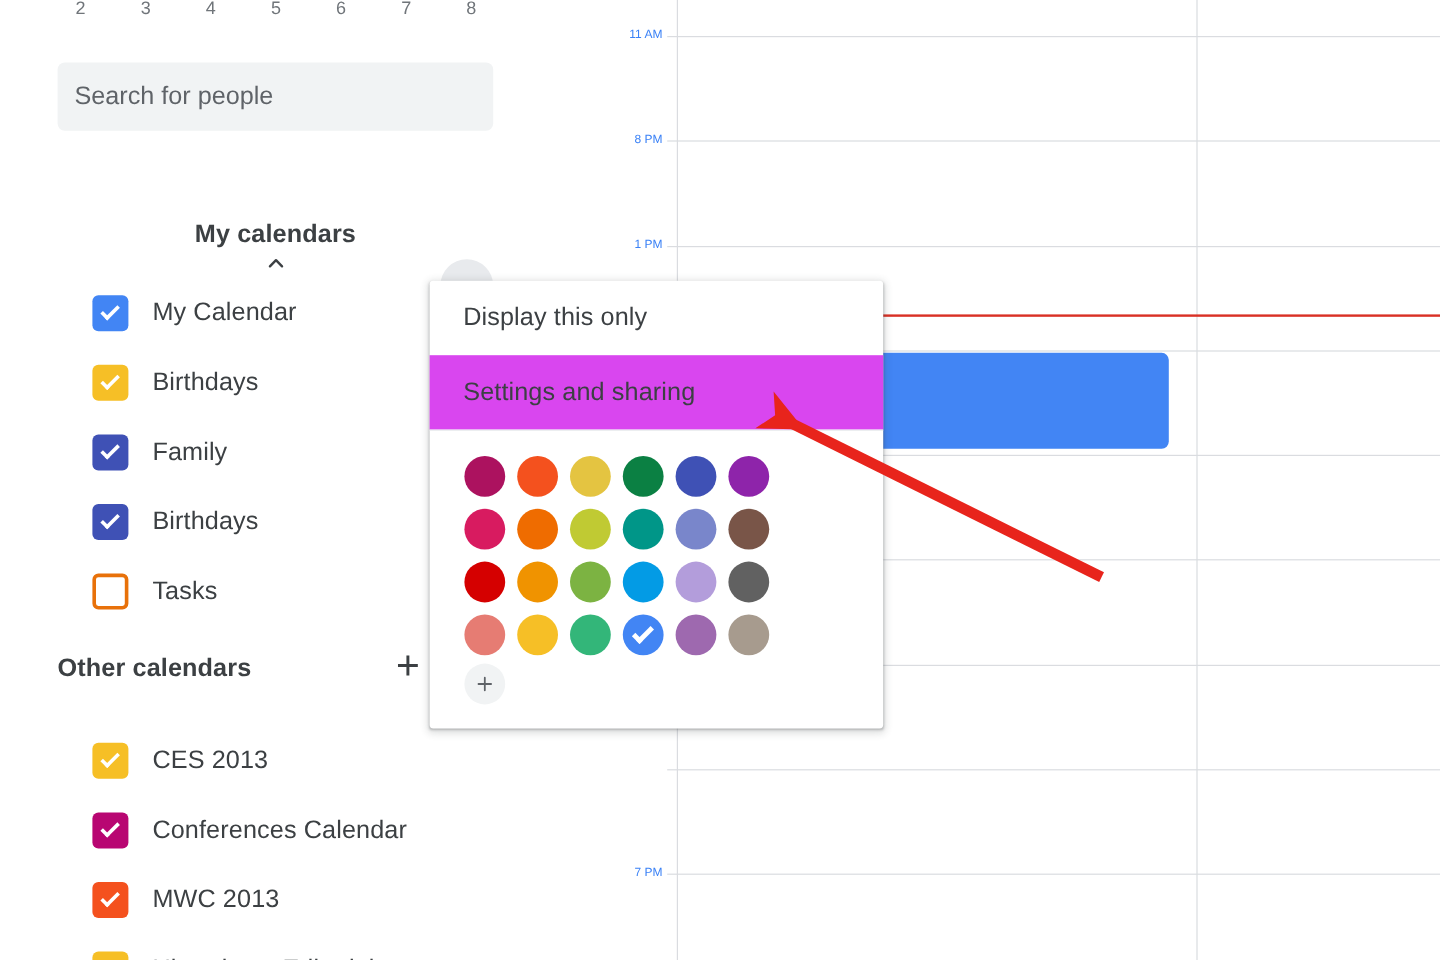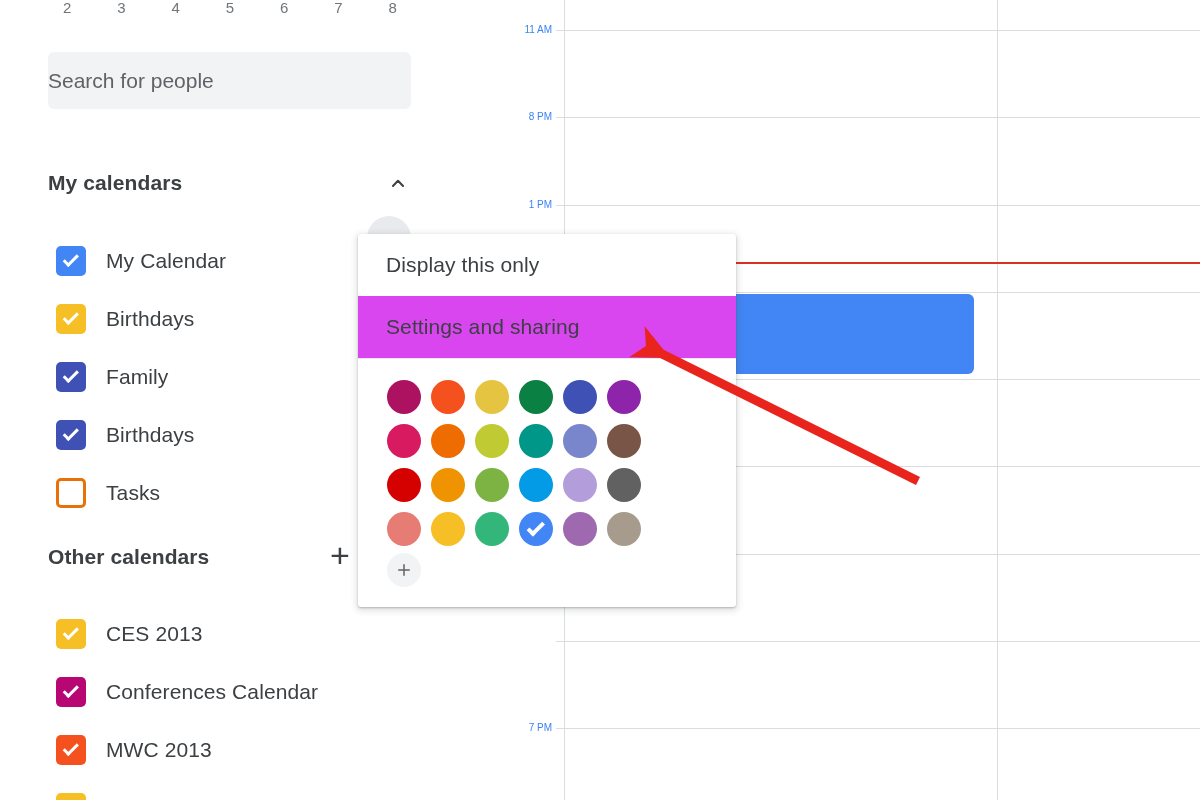--- a/index.html
+++ b/index.html
@@ -45,20 +45,21 @@
 
   
   #search-box {
     position: absolute;
     left: 48px; top: 52px;
     width: 363px; height: 57px;
     background: #f1f3f4;
     border-radius: 6px;
     display: flex;
     align-items: center;
+    padding-left: 14px;
   }
   #search-input {
     border: none;
     outline: none;
     background: transparent;
     font-family: "Liberation Sans", sans-serif;
     font-size: 21px;
     color: #3c4043;
     width: 100%;
   }
@@ -86,33 +87,33 @@
   }
   .add-plus {
     width: 30px; height: 30px;
     display: flex; align-items: center; justify-content: center;
     cursor: pointer;
     font-size: 34px; font-weight: 300;
     color: #3c4043;
     line-height: 1;
     padding-bottom: 4px;
   }
-  #my-calendars-header { top: 168px; }
+  #my-calendars-header { top: 184px; flex-direction: column; }
   #other-calendars-header { top: 542px; }
   #other-calendars-header .add-plus { margin-right: 56px; }
 
   
   .cal-list { position: absolute; left: 0; width: 460px; }
   #my-calendars-list { top: 232px; }
   #other-calendars-list { top: 605px; }
   .cal-item {
     display: flex;
     align-items: center;
     height: 58px;
-    padding-left: 56px;
+    padding-left: 77px;
     cursor: pointer;
   }
   .cal-checkbox {
     width: 30px; height: 30px;
     border-radius: 5px;
     flex: 0 0 auto;
     display: flex;
     align-items: center;
     justify-content: center;
   }

